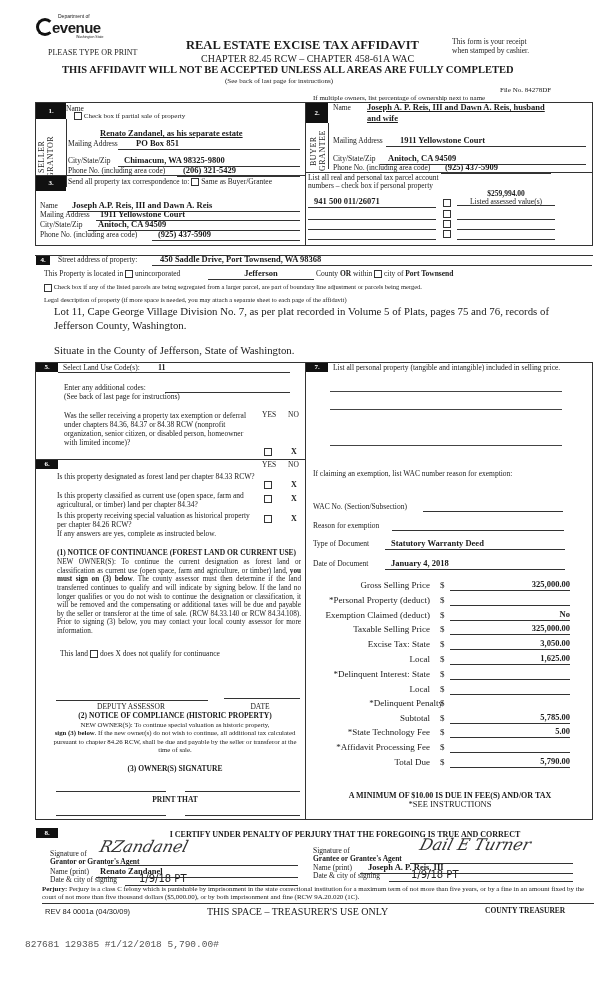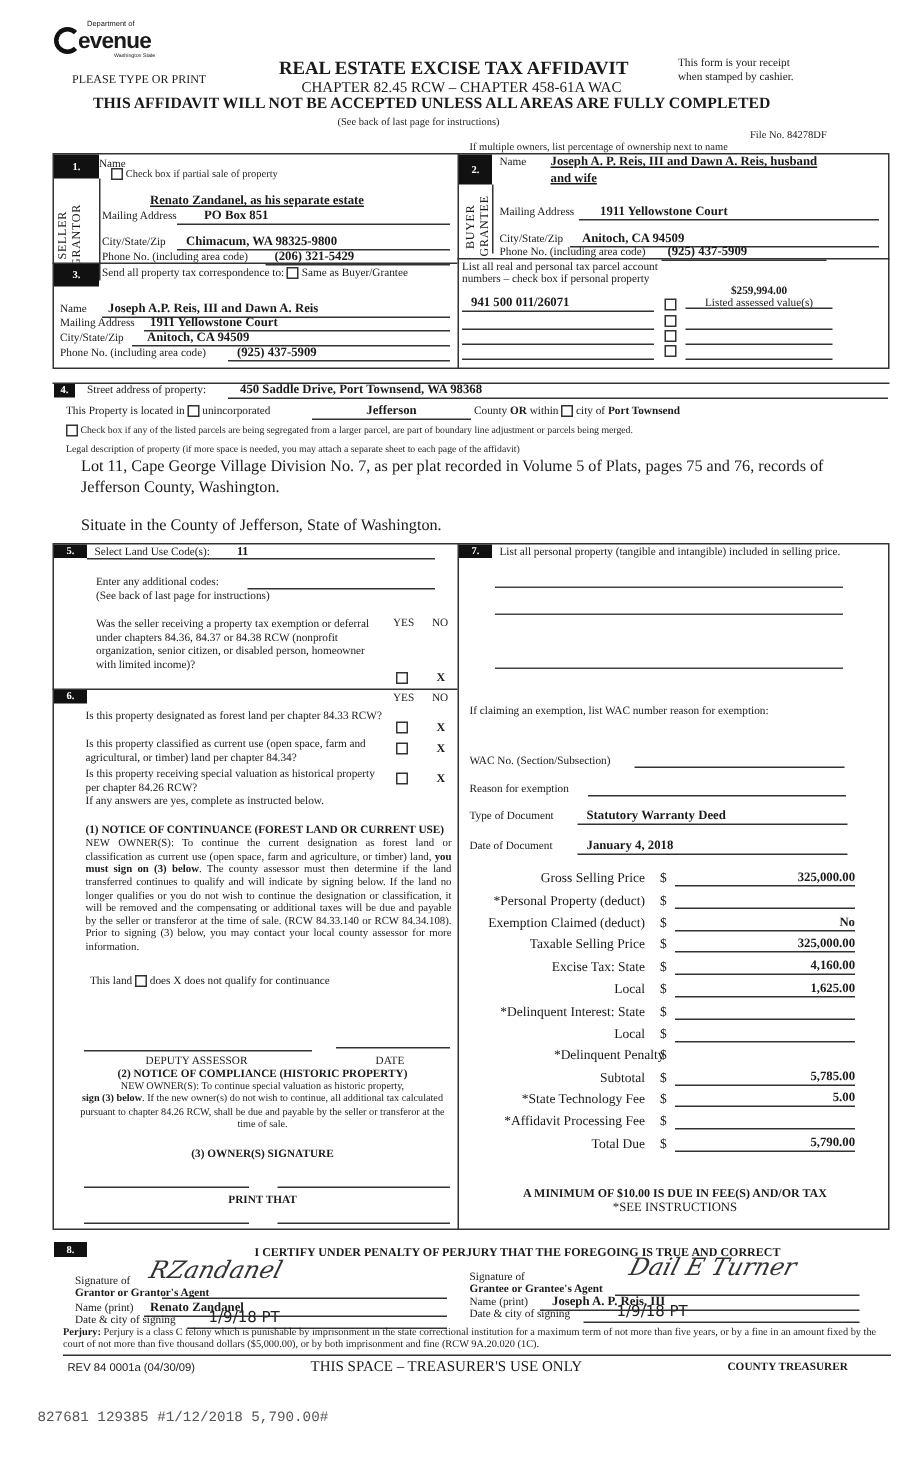--- a/index.html
+++ b/index.html
@@ -230,21 +230,21 @@
   <div class="fee-label" style="left:305px;top:610px;">Exemption Claimed (deduct)</div>
   <div class="fee-dollar" style="left:440px;top:610px;">$</div>
   <div class="fee-line" style="left:450px;top:610px;">No</div>
 
   <div class="fee-label" style="left:305px;top:624px;">Taxable Selling Price</div>
   <div class="fee-dollar" style="left:440px;top:624px;">$</div>
   <div class="fee-line" style="left:450px;top:624px;">325,000.00</div>
 
   <div class="fee-label" style="left:305px;top:639px;">Excise Tax:  State</div>
   <div class="fee-dollar" style="left:440px;top:639px;">$</div>
-  <div class="fee-line" style="left:450px;top:639px;">4,160.00</div>
+  <div class="fee-line" style="left:450px;top:639px;">3,050.00</div>
 
   <div class="fee-label" style="left:305px;top:654px;">Local</div>
   <div class="fee-dollar" style="left:440px;top:654px;">$</div>
   <div class="fee-line" style="left:450px;top:654px;">1,625.00</div>
 
   <div class="fee-label" style="left:305px;top:669px;">*Delinquent Interest:  State</div>
   <div class="fee-dollar" style="left:440px;top:669px;">$</div>
   <div class="fee-line" style="left:450px;top:669px;"></div>
 
   <div class="fee-label" style="left:305px;top:684px;">Local</div>

